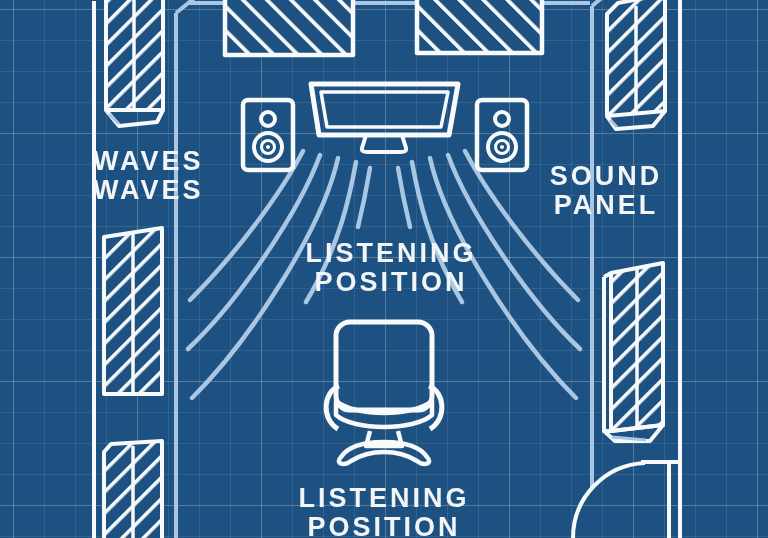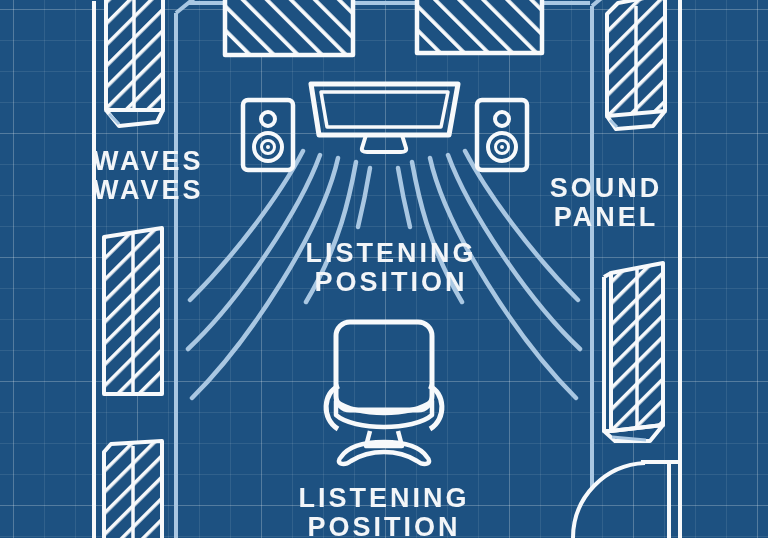--- a/index.html
+++ b/index.html
@@ -148,21 +148,21 @@
       <path class="sw" stroke-width="4.5" d="M 370,431 L 366,446 L 402,446 L 398,431"></path>
       <path class="sw" stroke-width="4.5" d="M 341,457 C 349,445 368,442 384,442 C 400,442 419,445 427,457 C 433,463 425,467 417,461 C 398,449 370,449 351,461 C 343,467 335,463 341,457 Z"></path>
     </g>
   </svg>
 
   <div class="label" style="left:93px; top:147px;">
     <div>WAVES</div>
     <div>WAVES</div>
   </div>
 
-  <div class="label centered" style="left:606px; top:174px;">
+  <div class="label centered" style="left:606px; top:162px;">
     <div>SOUND</div>
     <div>PANEL</div>
   </div>
 
   <div class="label centered" style="left:391px; top:239px;">
     <div>LISTENING</div>
     <div>POSITION</div>
   </div>
 
   <div class="label centered" style="left:384px; top:484px;">

